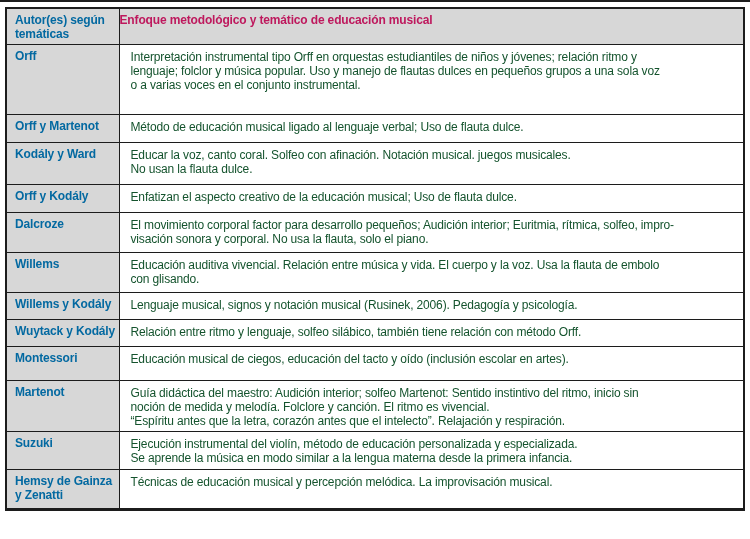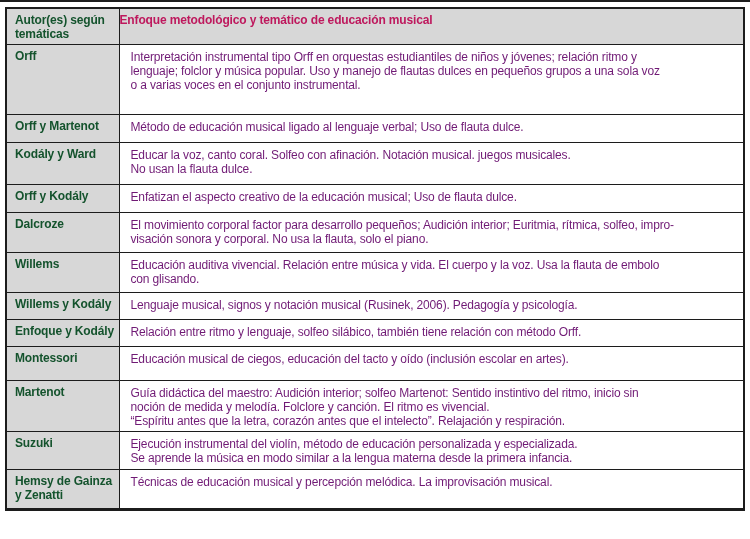--- a/index.html
+++ b/index.html
@@ -41,35 +41,35 @@
     font-size: 12px;
     line-height: 14px;
     letter-spacing: -0.15px;
     overflow: hidden;
   }
   .author-col {
     width: 113px;
   }
   th.author-cell, td.author-cell {
     background: #d7d7d7;
-    color: #14532d;
+    color: #0369a1;
     font-weight: bold;
     padding: 4px 2px 3px 8px;
     text-align: left;
   }
   th.desc-cell {
     background: #d7d7d7;
     color: #be185d;
     font-weight: bold;
     padding: 4px 6px 3px 0;
     text-align: left;
   }
   td.desc-cell {
     background: #ffffff;
-    color: #701a75;
+    color: #14532d;
     font-weight: normal;
     padding: 5px 4px 3px 11px;
   }
 </style>
 </head>
 <body>
 
 <div class="page">
   <div class="top-rule"></div>
 
@@ -113,21 +113,21 @@
       <tr style="height:40px">
         <td class="author-cell">Willems</td>
         <td class="desc-cell">Educación auditiva vivencial. Relación entre música y vida. El cuerpo y la voz. Usa la flauta de embolo
 con glisando.</td>
       </tr>
       <tr style="height:27px">
         <td class="author-cell">Willems y Kodály</td>
         <td class="desc-cell">Lenguaje musical, signos y notación musical (Rusinek, 2006). Pedagogía y psicología.</td>
       </tr>
       <tr style="height:27px">
-        <td class="author-cell">Enfoque y Kodály</td>
+        <td class="author-cell">Wuytack y Kodály</td>
         <td class="desc-cell">Relación entre ritmo y lenguaje, solfeo silábico, también tiene relación con método Orff.</td>
       </tr>
       <tr style="height:34px">
         <td class="author-cell">Montessori</td>
         <td class="desc-cell">Educación musical de ciegos, educación del tacto y oído (inclusión escolar en artes).</td>
       </tr>
       <tr style="height:50px">
         <td class="author-cell">Martenot</td>
         <td class="desc-cell">Guía didáctica del maestro: Audición interior; solfeo Martenot: Sentido instintivo del ritmo, inicio sin
 noción de medida y melodía. Folclore y canción. El ritmo es vivencial.

